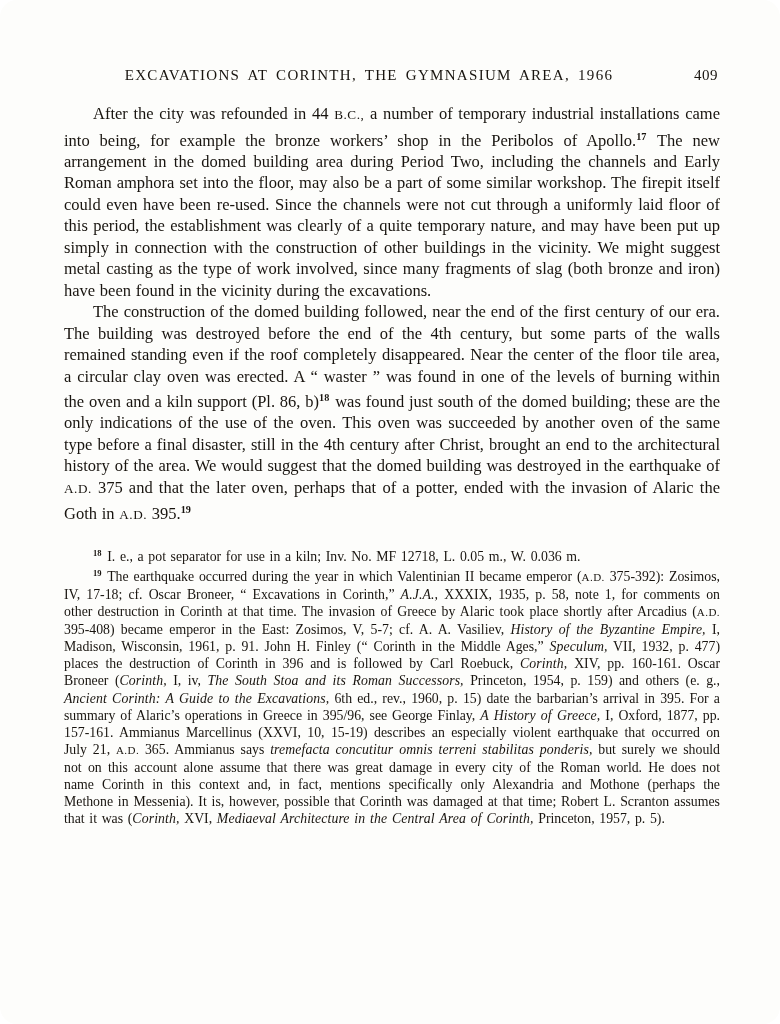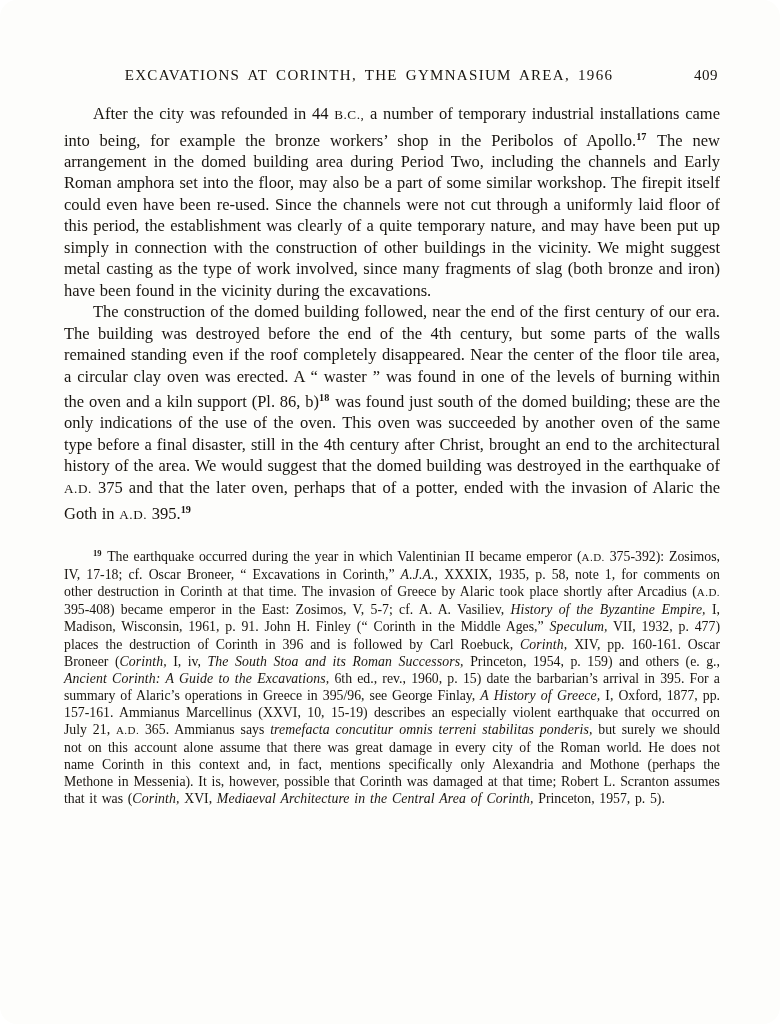--- a/index.html
+++ b/index.html
@@ -89,16 +89,17 @@
     <span class="head-title">EXCAVATIONS AT CORINTH, THE GYMNASIUM AREA, 1966</span>
     <span class="page-number">409</span>
   </header>
 
   <main class="body-text">
     <p class="para">After the city was refounded in 44 <span class="sc">B.C.,</span> a number of temporary industrial installations came into being, for example the bronze workers’ shop in the Peribolos of Apollo.<span class="sup">17</span> The new arrangement in the domed building area during Period Two, including the channels and Early Roman amphora set into the floor, may also be a part of some similar workshop. The firepit itself could even have been re-used. Since the channels were not cut through a uniformly laid floor of this period, the establishment was clearly of a quite temporary nature, and may have been put up simply in connection with the construction of other buildings in the vicinity. We might suggest metal casting as the type of work involved, since many fragments of slag (both bronze and iron) have been found in the vicinity during the excavations.</p>
     <p class="para">The construction of the domed building followed, near the end of the first century of our era. The building was destroyed before the end of the 4th century, but some parts of the walls remained standing even if the roof completely disappeared. Near the center of the floor tile area, a circular clay oven was erected. A “ waster ” was found in one of the levels of burning within the oven and a kiln support (Pl. 86, b)<span class="sup">18</span> was found just south of the domed building; these are the only indications of the use of the oven. This oven was succeeded by another oven of the same type before a final disaster, still in the 4th century after Christ, brought an end to the architectural history of the area. We would suggest that the domed building was destroyed in the earthquake of <span class="sc">A.D.</span> 375 and that the later oven, perhaps that of a potter, ended with the invasion of Alaric the Goth in <span class="sc">A.D.</span> 395.<span class="sup">19</span></p>
   </main>
 
   <footer class="footnotes">
+    <p class="fn"><span class="sup">18</span> I. e., a pot separator for use in a kiln; Inv. No. MF 12718, L. 0.05 m., W. 0.036 m.</p>
     <p class="fn"><span class="sup">19</span> The earthquake occurred during the year in which Valentinian II became emperor (<span class="sc">A.D.</span> 375-392): Zosimos, IV, 17-18; cf. Oscar Broneer, “ Excavations in Corinth,” <i>A.J.A.,</i> XXXIX, 1935, p. 58, note 1, for comments on other destruction in Corinth at that time. The invasion of Greece by Alaric took place shortly after Arcadius (<span class="sc">A.D.</span> 395-408) became emperor in the East: Zosimos, V, 5-7; cf. A. A. Vasiliev, <i>History of the Byzantine Empire,</i> I, Madison, Wisconsin, 1961, p. 91. John H. Finley (“ Corinth in the Middle Ages,” <i>Speculum,</i> VII, 1932, p. 477) places the destruction of Corinth in 396 and is followed by Carl Roebuck, <i>Corinth,</i> XIV, pp. 160-161. Oscar Broneer (<i>Corinth,</i> I, iv, <i>The South Stoa and its Roman Successors,</i> Princeton, 1954, p. 159) and others (e. g., <i>Ancient Corinth: A Guide to the Excavations,</i> 6th ed., rev., 1960, p. 15) date the barbarian’s arrival in 395. For a summary of Alaric’s operations in Greece in 395/96, see George Finlay, <i>A History of Greece,</i> I, Oxford, 1877, pp. 157-161. Ammianus Marcellinus (XXVI, 10, 15-19) describes an especially violent earthquake that occurred on July 21, <span class="sc">A.D.</span> 365. Ammianus says <i>tremefacta concutitur omnis terreni stabilitas ponderis,</i> but surely we should not on this account alone assume that there was great damage in every city of the Roman world. He does not name Corinth in this context and, in fact, mentions specifically only Alexandria and Mothone (perhaps the Methone in Messenia). It is, however, possible that Corinth was damaged at that time; Robert L. Scranton assumes that it was (<i>Corinth,</i> XVI, <i>Mediaeval Architecture in the Central Area of Corinth,</i> Princeton, 1957, p. 5).</p>
   </footer>
 
 </div>
 
 </body></html>

